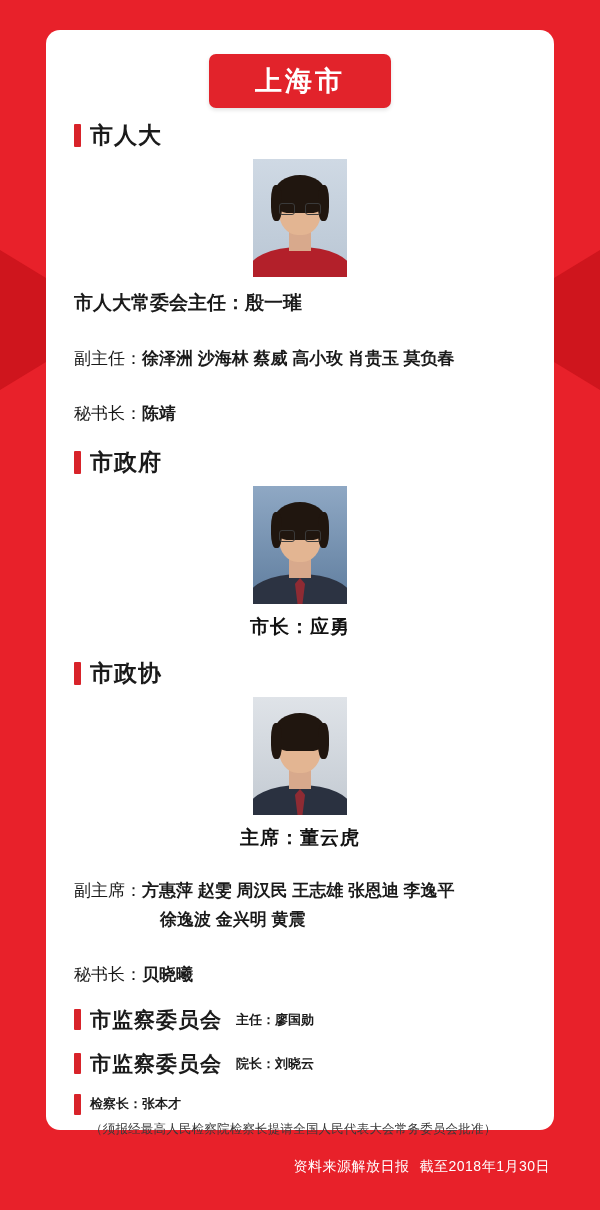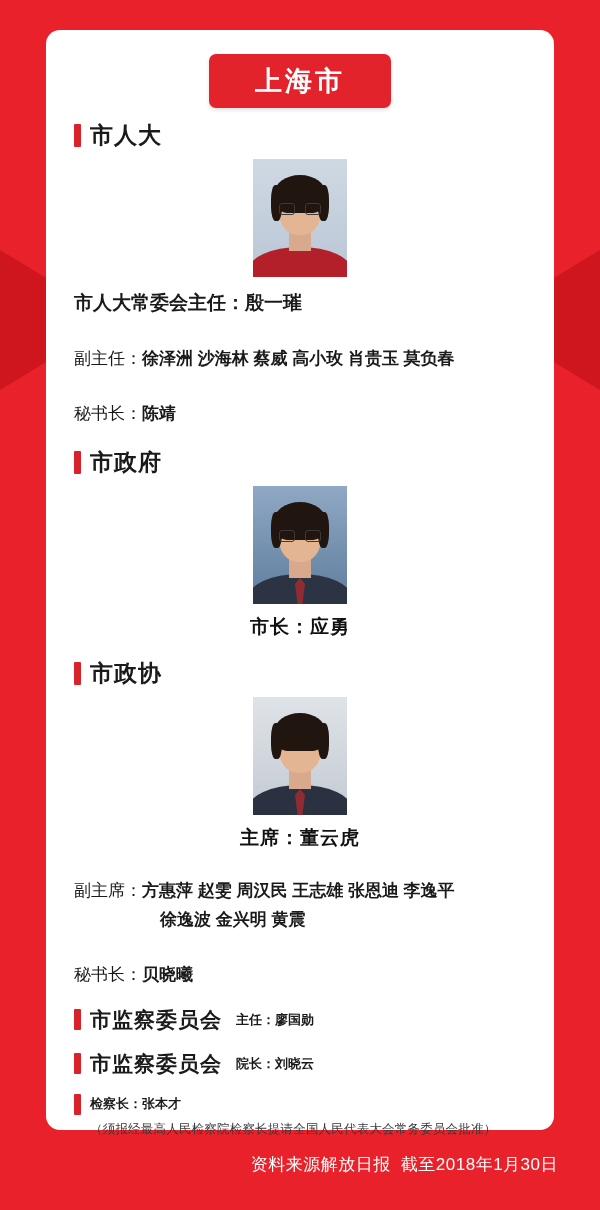--- a/index.html
+++ b/index.html
@@ -264,24 +264,24 @@
   }
   .note {
     font-size: 12.5px;
     color: #3a3a3a;
     margin-top: 6px;
     padding-left: 16px;
     letter-spacing: 0.2px;
   }
   .footer {
     position: absolute;
-    right: 42px;
+    right: 50px;
     bottom: 34px;
     color: #ffffff;
-    font-size: 17px;
+    font-size: 14px;
     letter-spacing: 0.5px;
   }
   .footer .sep { display: inline-block; width: 10px; }
 </style>
 </head>
 <body>
 
 <div class="bg-left-notch"></div>
 <div class="bg-right-notch"></div>
 

